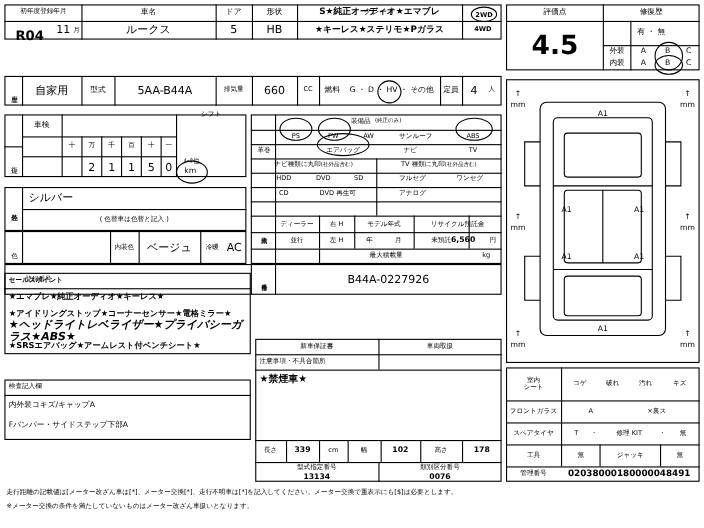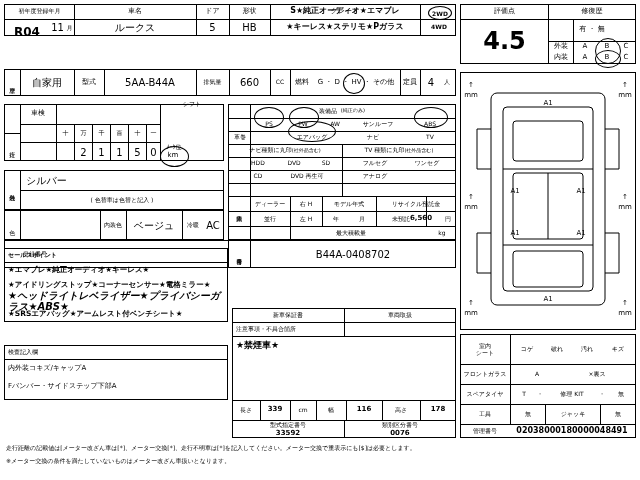--- a/index.html
+++ b/index.html
@@ -207,21 +207,21 @@
   <div class="lbl ctr sm" style="left:400px;top:212px;width:42px;height:14px;font-weight:bold;">6,560</div>
   <div class="lbl ctr xs" style="left:441px;top:212px;width:14px;height:14px;">円</div>
 
   <div class="lbl ctr xs" style="left:291px;top:227px;width:120px;height:12px;">最大積載量</div>
   <div class="lbl ctr xs" style="left:430px;top:227px;width:24px;height:12px;">kg</div>
 
   <div class="bx" style="left:4px;top:240px;width:452px;height:28px;"></div>
   <div class="vline" style="left:228px;top:240px;height:28px;"></div>
   <div class="vline" style="left:250px;top:240px;height:28px;"></div>
   <div class="lbl vert xs" style="left:229px;top:242px;width:20px;height:24px;">車台番号</div>
-  <div class="lbl ctr mid" style="left:251px;top:241px;width:204px;height:26px;">B44A-0408702</div>
+  <div class="lbl ctr mid" style="left:251px;top:241px;width:204px;height:26px;">B44A-0227926</div>
   <div class="lbl ctr xs" style="left:5px;top:241px;width:60px;height:26px;">登録番号</div>
 
   <div class="bx" style="left:4px;top:248px;width:224px;height:74px;"></div>
   <div class="hline" style="left:4px;top:262px;width:224px;"></div>
   <div class="lbl lft xs" style="left:8px;top:249px;width:216px;height:13px;font-weight:bold;">セールスポイント</div>
   <div class="lbl lft" style="left:8px;top:263px;width:218px;height:15px;font-size:7.5px;font-weight:bold;">★エマブレ★純正オーディオ★キーレス★</div>
   <div class="lbl lft" style="left:8px;top:278px;width:218px;height:15px;font-size:7.5px;font-weight:bold;">★アイドリングストップ★コーナーセンサー★電格ミラー★</div>
   <div class="lbl lft" style="left:8px;top:293px;width:218px;height:15px;font-size:10px;font-weight:bold;font-style:italic;">★ヘッドライトレベライザー★プライバシーガラス★ABS★</div>
   <div class="lbl lft" style="left:8px;top:307px;width:218px;height:15px;font-size:7.5px;font-weight:bold;">★SRSエアバッグ★アームレスト付ベンチシート★</div>
 
@@ -247,27 +247,27 @@
 
   <div class="lbl ctr xs" style="left:233px;top:309px;width:110px;height:13px;">新車保証書</div>
   <div class="lbl ctr xs" style="left:345px;top:309px;width:110px;height:13px;">車両取扱</div>
   <div class="lbl lft xs" style="left:236px;top:323px;width:218px;height:13px;">注意事項・不具合箇所</div>
   <div class="lbl lft" style="left:236px;top:337px;width:218px;height:18px;font-size:9px;font-weight:bold;">★禁煙車★</div>
 
   <div class="lbl ctr xs" style="left:233px;top:401px;width:26px;height:18px;">長さ</div>
   <div class="lbl ctr sm" style="left:261px;top:401px;width:28px;height:18px;font-weight:bold;">339</div>
   <div class="lbl ctr xs" style="left:291px;top:401px;width:24px;height:18px;">cm</div>
   <div class="lbl ctr xs" style="left:317px;top:401px;width:28px;height:18px;">幅</div>
-  <div class="lbl ctr sm" style="left:347px;top:401px;width:34px;height:18px;font-weight:bold;">116</div>
+  <div class="lbl ctr sm" style="left:347px;top:401px;width:34px;height:18px;font-weight:bold;">102</div>
   <div class="lbl ctr xs" style="left:383px;top:401px;width:36px;height:18px;">高さ</div>
   <div class="lbl ctr sm" style="left:421px;top:401px;width:34px;height:18px;font-weight:bold;">178</div>
 
   <div class="lbl ctr xs" style="left:233px;top:421px;width:110px;height:8px;">型式指定番号</div>
   <div class="lbl ctr xs" style="left:345px;top:421px;width:110px;height:8px;">類別区分番号</div>
-  <div class="lbl ctr sm" style="left:233px;top:429px;width:110px;height:9px;font-weight:bold;">33592</div>
+  <div class="lbl ctr sm" style="left:233px;top:429px;width:110px;height:9px;font-weight:bold;">13134</div>
   <div class="lbl ctr sm" style="left:345px;top:429px;width:110px;height:9px;font-weight:bold;">0076</div>
 
   <div class="bx" style="left:460px;top:72px;width:176px;height:258px;"></div>
   <svg width="174" height="256" viewBox="0 0 174 256" style="position:absolute;left:461px;top:73px;">
     <g stroke="#000" fill="none" stroke-width="1">
       <rect x="30" y="20" width="114" height="212" rx="6"></rect>
       <rect x="42" y="34" width="90" height="184" rx="4"></rect>
       <rect x="52" y="48" width="70" height="40" rx="3"></rect>
       <rect x="52" y="100" width="70" height="66" rx="3"></rect>
       <rect x="52" y="178" width="70" height="36" rx="3"></rect>

